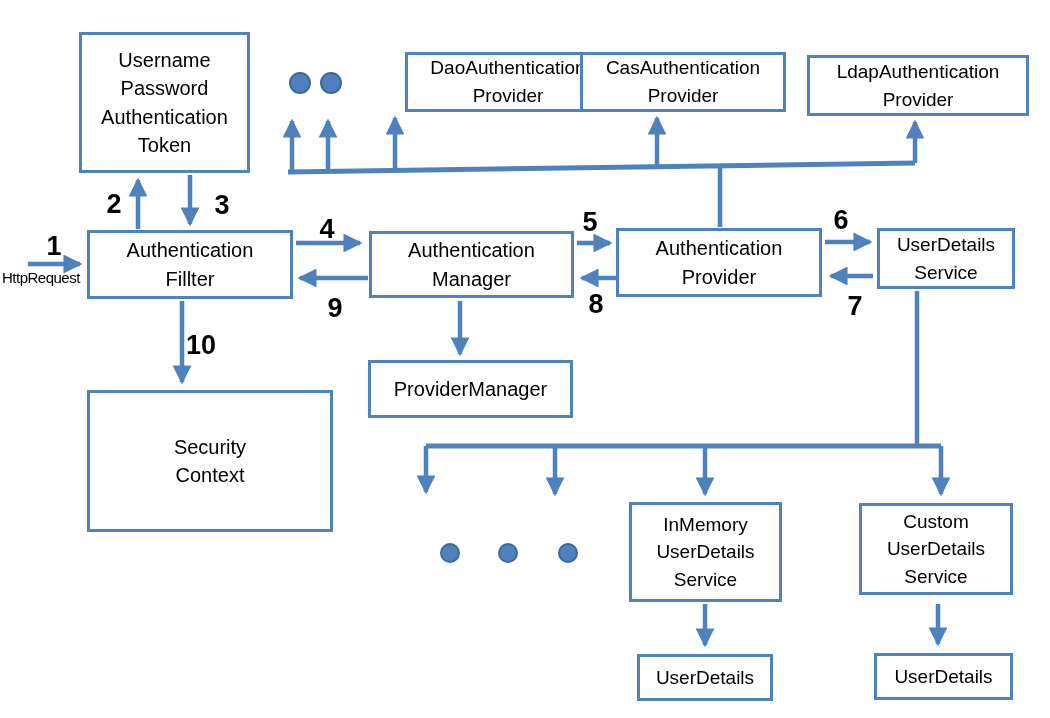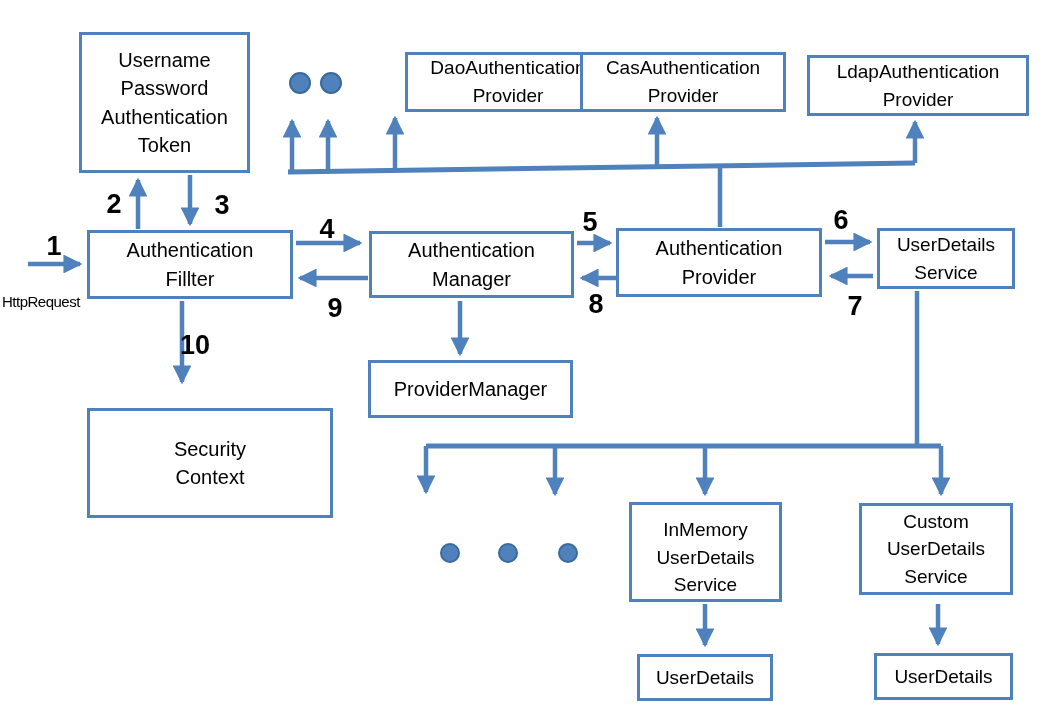--- a/index.html
+++ b/index.html
@@ -67,21 +67,20 @@
     color: var(--text);
     line-height: 1;
   }
   .http-label {
     position: absolute;
     left: 2px;
     top: 269px;
     font-size: 15px;
     letter-spacing: -0.5px;
     color: var(--text);
-    margin-top: 24px;
   }
 </style>
 </head>
 <body>
 
 <div class="stage">
 
   <svg class="edges" viewBox="0 0 1050 718" xmlns="http://www.w3.org/2000/svg">
     <defs>
       <marker id="ah" viewBox="0 0 4 4" markerWidth="4.2" markerHeight="4.2" refX="3.5" refY="2" orient="auto" markerUnits="strokeWidth">
@@ -168,26 +167,26 @@
 
   <div class="box" style="left:877px; top:228px; width:138px; height:61px;">
     <span class="box-label">UserDetails
 Service</span>
   </div>
 
   <div class="box" style="left:368px; top:360px; width:205px; height:58px;">
     <span class="box-label big">ProviderManager</span>
   </div>
 
-  <div class="box" style="left:87px; top:408px; width:246px; height:110px;">
+  <div class="box" style="left:87px; top:390px; width:246px; height:142px;">
     <span class="box-label big">Security
 Context</span>
   </div>
 
-  <div class="box" style="left:629px; top:502px; width:153px; height:100px;align-items:flex-end;">
+  <div class="box" style="left:629px; top:502px; width:153px; height:100px;">
     <span class="box-label">InMemory
 UserDetails
 Service</span>
   </div>
 
   <div class="box" style="left:859px; top:503px; width:154px; height:92px;">
     <span class="box-label">Custom
 UserDetails
 Service</span>
   </div>
@@ -202,17 +201,17 @@
 
   <span class="step" style="left:54px;  top:246px;">1</span>
   <span class="step" style="left:114px; top:204px;">2</span>
   <span class="step" style="left:222px; top:205px;">3</span>
   <span class="step" style="left:327px; top:229px;">4</span>
   <span class="step" style="left:590px; top:222px;">5</span>
   <span class="step" style="left:841px; top:220px;">6</span>
   <span class="step" style="left:855px; top:306px;">7</span>
   <span class="step" style="left:596px; top:304px;">8</span>
   <span class="step" style="left:335px; top:308px;">9</span>
-  <span class="step" style="left:195px; top:345px;">10</span>
+  <span class="step" style="left:201px; top:345px;">10</span>
 
   <span class="http-label">HttpRequest</span>
 
 </div>
 
 </body></html>

